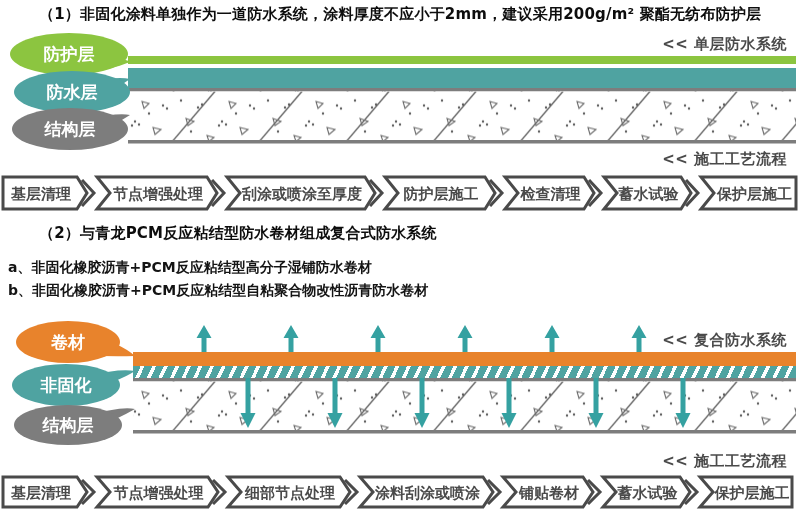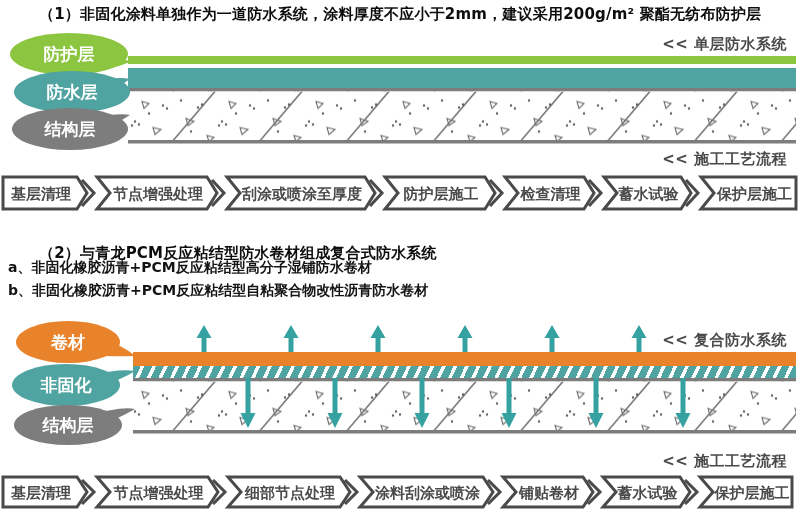--- a/index.html
+++ b/index.html
@@ -90,21 +90,21 @@
       <polygon points="505,2 584,2 594,18 584,34 505,34 518,18" fill="#fff" stroke="#4A4A4A" stroke-width="3"></polygon>
       <text x="550.5" y="23.5" text-anchor="middle" class="flow-text">检查清理</text>
       <polyline points="589,5 601,18 589,31" fill="none" stroke="#4A4A4A" stroke-width="3"></polyline>
       <polygon points="604,2 681,2 691,18 681,34 604,34 617,18" fill="#fff" stroke="#4A4A4A" stroke-width="3"></polygon>
       <text x="648.5" y="23.5" text-anchor="middle" class="flow-text">蓄水试验</text>
       <polyline points="686,5 698,18 686,31" fill="none" stroke="#4A4A4A" stroke-width="3"></polyline>
       <polygon points="701,2 796,2 796,34 701,34 714,18" fill="#fff" stroke="#4A4A4A" stroke-width="3"></polygon>
       <text x="754.5" y="23.5" text-anchor="middle" class="flow-text">保护层施工</text>
     </svg>
 
-  <div class="h1" style="top:244px;">（2）与青龙PCM反应粘结型防水卷材组成复合式防水系统</div>
+  <div class="h1" style="top:224px;">（2）与青龙PCM反应粘结型防水卷材组成复合式防水系统</div>
   <div class="sub" style="top:282px;">b、非固化橡胶沥青+PCM反应粘结型自粘聚合物改性沥青防水卷材</div>
   <div class="sub" style="top:259px;">a、非固化橡胶沥青+PCM反应粘结型高分子湿铺防水卷材</div>
 
   <svg class="layer-svg" style="top:312px;" width="800" height="135" viewBox="0 0 800 135">
     <defs>
       <pattern id="concreteB" width="87" height="49" patternUnits="userSpaceOnUse" patternTransform="translate(0,69.5)">
         <rect width="87" height="49" fill="#ffffff"></rect>
         <line x1="-6" y1="55" x2="46" y2="-6" stroke="#5f5f5f" stroke-width="1.4"></line>
         <line x1="81" y1="55" x2="133" y2="-6" stroke="#5f5f5f" stroke-width="1.4"></line>
         <g stroke="#6b6b6b" stroke-width="1.1" fill="none">

